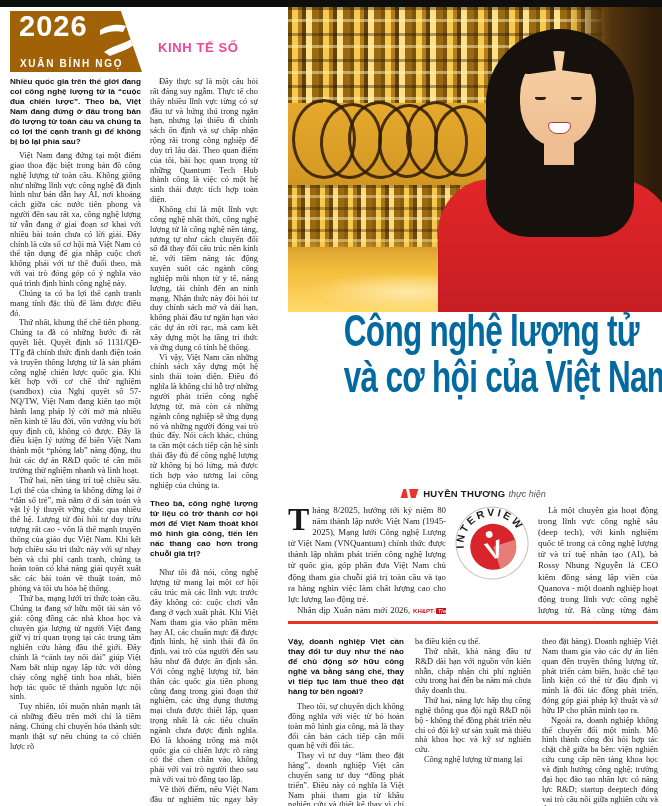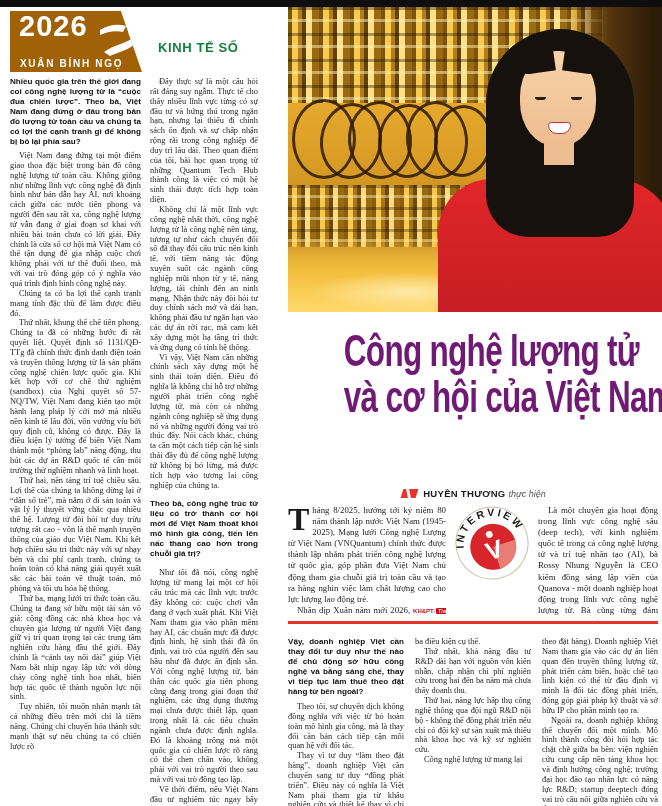--- a/index.html
+++ b/index.html
@@ -9,21 +9,21 @@
 
   
   .badge{position:absolute;left:10px;top:11px;width:132px;height:61px;background:#a16207;
          clip-path:polygon(0 0,84% 0,100% 100%,0 100%);}
   .badge-year{position:absolute;left:9px;top:0px;font-family:"Liberation Sans",sans-serif;
          font-weight:700;font-size:29px;line-height:31px;color:#fff;letter-spacing:1px;}
   .badge-season{position:absolute;left:10px;bottom:3px;font-family:"Liberation Sans",sans-serif;
          font-weight:700;font-size:10px;color:#fff;letter-spacing:1.7px;white-space:nowrap;}
   .horse{position:absolute;right:-26px;top:-7px;width:70px;height:58px;}
   .section-label{position:absolute;left:158px;top:40px;font-family:"Liberation Sans",sans-serif;
-         font-weight:700;font-size:13px;color:#15803d;letter-spacing:.6px;}
+         font-weight:700;font-size:13px;color:#ec4899;letter-spacing:.6px;}
 
   
   .leftcols{position:absolute;left:10px;top:77px;width:248px;height:729px;display:flex;gap:9px;overflow:hidden;}
   .lcol{overflow:hidden;font-size:8.4px;line-height:9.85px;text-align:justify;color:#1d1d1d;}
   .lcol1{width:131px;}.lcol2{width:108px;}
   .lcol p{margin:0;text-indent:9px;}
   .lcol p.q, .bcol p.q{font-family:"Liberation Sans",sans-serif;font-weight:700;font-size:8.1px;
         line-height:10px;text-indent:0;color:#0f0f0f;}
   .lcol2 .q{margin:9px 0;}
   .lcol1 .q{margin-bottom:4px;}
@@ -56,22 +56,22 @@
   .bangs-l{position:absolute;left:228px;top:36px;width:38px;height:30px;background:#17110e;
          border-radius:30px 4px 0 18px;transform:rotate(-8deg);}
   .bangs-r{position:absolute;left:276px;top:36px;width:38px;height:30px;background:#17110e;
          border-radius:4px 30px 18px 0;transform:rotate(8deg);}
   .eye{position:absolute;width:11px;height:3px;background:#2e1c14;border-radius:0 0 6px 6px;top:90px;}
   .eye-l{left:247px;}.eye-r{left:283px;}
   .mouth{position:absolute;left:260px;top:115px;width:21px;height:10px;background:#fff;
          border:1.5px solid #b2383e;border-radius:4px 4px 11px 11px;}
 
   
-  .headline{position:absolute;left:288px;top:328px;width:372px;margin:0;text-align:center;
-         font-family:"Liberation Sans",sans-serif;font-weight:700;color:#701a75;}
+  .headline{position:absolute;left:288px;top:308px;width:372px;margin:0;text-align:center;
+         font-family:"Liberation Sans",sans-serif;font-weight:700;color:#0369a1;}
   .hl{display:block;font-size:45px;line-height:46px;letter-spacing:-1px;white-space:nowrap;
          transform:scaleX(.70);transform-origin:50% 50%;}
   .standfirst{position:absolute;left:299px;top:431px;width:352px;margin:0;text-align:center;
          font-family:"Liberation Sans",sans-serif;font-size:9.7px;line-height:13.5px;color:#e73229;}
   .byline{position:absolute;left:288px;top:488px;width:372px;text-align:center;
          font-family:"Liberation Sans",sans-serif;font-size:9.5px;color:#1c1c1c;}
   .flag{display:inline-block;width:15px;height:9px;background:#e8332b;transform:skewX(-18deg);
          margin-right:6px;vertical-align:-1px;position:relative;overflow:hidden;}
   .flag::after{content:"";position:absolute;left:5px;top:0;width:3px;height:9px;background:#fff;transform:skewX(28deg);}
   .byname{font-weight:700;letter-spacing:.3px;}
@@ -125,21 +125,21 @@
       <p>Chúng ta có ba lợi thế cạnh tranh mang tính đặc thù để làm được điều đó.</p>
       <p>Thứ nhất, khung thể chế tiên phong. Chúng ta đã có những bước đi rất quyết liệt. Quyết định số 1131/QĐ-TTg đã chính thức định danh điện toán và truyền thông lượng tử là sản phẩm công nghệ chiến lược quốc gia. Khi kết hợp với cơ chế thử nghiệm (sandbox) của Nghị quyết số 57-NQ/TW, Việt Nam đang kiến tạo một hành lang pháp lý cởi mở mà nhiều nền kinh tế lâu đời, vốn vướng víu bởi quy định cũ, không có được. Đây là điều kiện lý tưởng để biến Việt Nam thành một “phòng lab” năng động, thu hút các dự án R&amp;D quốc tế cần môi trường thử nghiệm nhanh và linh hoạt.</p>
       <p>Thứ hai, nền tảng trí tuệ chiều sâu. Lợi thế của chúng ta không dừng lại ở “dân số trẻ”, mà nằm ở di sản toán và vật lý lý thuyết vững chắc qua nhiều thế hệ. Lượng tử đòi hỏi tư duy trừu tượng rất cao - vốn là thế mạnh truyền thống của giáo dục Việt Nam. Khi kết hợp chiều sâu tri thức này với sự nhạy bén và chi phí cạnh tranh, chúng ta hoàn toàn có khả năng giải quyết xuất sắc các bài toán về thuật toán, mô phỏng và tối ưu hóa hệ thống.</p>
       <p>Thứ ba, mạng lưới tri thức toàn cầu. Chúng ta đang sở hữu một tài sản vô giá: cộng đồng các nhà khoa học và chuyên gia lượng tử người Việt đang giữ vị trí quan trọng tại các trung tâm nghiên cứu hàng đầu thế giới. Đây chính là “cánh tay nối dài” giúp Việt Nam bắt nhịp ngay lập tức với dòng chảy công nghệ tinh hoa nhất, biến hợp tác quốc tế thành nguồn lực nội sinh.</p>
       <p>Tuy nhiên, tôi muốn nhấn mạnh tất cả những điều trên mới chỉ là tiềm năng. Chúng chỉ chuyển hóa thành sức mạnh thật sự nếu chúng ta có chiến lược rõ</p>
     </div>
     <div class="lcol lcol2">
       <p>Đây thực sự là một câu hỏi rất đáng suy ngẫm. Thực tế cho thấy nhiều lĩnh vực từng có sự đầu tư và hứng thú trong ngắn hạn, nhưng lại thiếu đi chính sách ổn định và sự chấp nhận rộng rãi trong công nghiệp để duy trì lâu dài. Theo quan điểm của tôi, bài học quan trọng từ những Quantum Tech Hub thành công là việc có một hệ sinh thái được tích hợp toàn diện.</p>
       <p>Không chỉ là một lĩnh vực công nghệ nhất thời, công nghệ lượng tử là công nghệ nền tảng, tương tự như cách chuyển đổi số đã thay đổi cấu trúc nền kinh tế, với tiềm năng tác động xuyên suốt các ngành công nghiệp mũi nhọn từ y tế, năng lượng, tài chính đến an ninh mạng. Nhận thức này đòi hỏi tư duy chính sách mở và dài hạn, không phải đầu tư ngắn hạn vào các dự án rời rạc, mà cam kết xây dựng một hạ tầng tri thức và ứng dụng có tính hệ thống.</p>
       <p>Vì vậy, Việt Nam cần những chính sách xây dựng một hệ sinh thái toàn diện. Điều đó nghĩa là không chỉ hỗ trợ những người phát triển công nghệ lượng tử, mà còn cả những ngành công nghiệp sẽ ứng dụng nó và những người đóng vai trò thúc đẩy. Nói cách khác, chúng ta cần một cách tiếp cận hệ sinh thái đầy đủ để công nghệ lượng tử không bị bỏ lửng, mà được tích hợp vào tương lai công nghiệp của chúng ta.</p>
-      <p class="q">Theo bà, công nghệ trúc tử liệu có trở thành cơ hội mới để Việt Nam thoát khỏi mô hình gia công, tiến lên nấc thang cao hơn trong chuỗi giá trị?</p>
+      <p class="q">Theo bà, công nghệ lượng tử liệu có trở thành cơ hội mới để Việt Nam thoát khỏi mô hình gia công, tiến lên nấc thang cao hơn trong chuỗi giá trị?</p>
       <p>Như tôi đã nói, công nghệ lượng tử mang lại một cơ hội cấu trúc mà các lĩnh vực trước đây không có: cuộc chơi vẫn đang ở vạch xuất phát. Khi Việt Nam tham gia vào phần mềm hay AI, các chuẩn mực đã được định hình, hệ sinh thái đã ổn định, vai trò của người đến sau hầu như đã được ấn định sẵn. Với công nghệ lượng tử, bản thân các quốc gia tiên phong cũng đang trong giai đoạn thử nghiệm, các ứng dụng thương mại chưa được thiết lập, quan trọng nhất là các tiêu chuẩn ngành chưa được định nghĩa. Đó là khoảng trống mà một quốc gia có chiến lược rõ ràng có thể chen chân vào, không phải với vai trò người theo sau mà với vai trò đồng tạo lập.</p>
       <p>Về thời điểm, nếu Việt Nam đầu tư nghiêm túc ngay bây giờ, chúng ta sẽ không phải “đuổi theo” mà sẽ “chạy cùng” với các quốc gia khác trên cùng một đường đua, đây là khác biệt căn bản về tâm lý và chiến lược.</p>
 
     </div>
   </div>
 
   <div class="photo">
     <div class="ph-rods-top"></div>
     <div class="coil" style="left:4px;top:92px;width:58px;height:74px;"></div>
     <div class="coil" style="left:32px;top:96px;width:56px;height:70px;transform:rotate(6deg);"></div>

